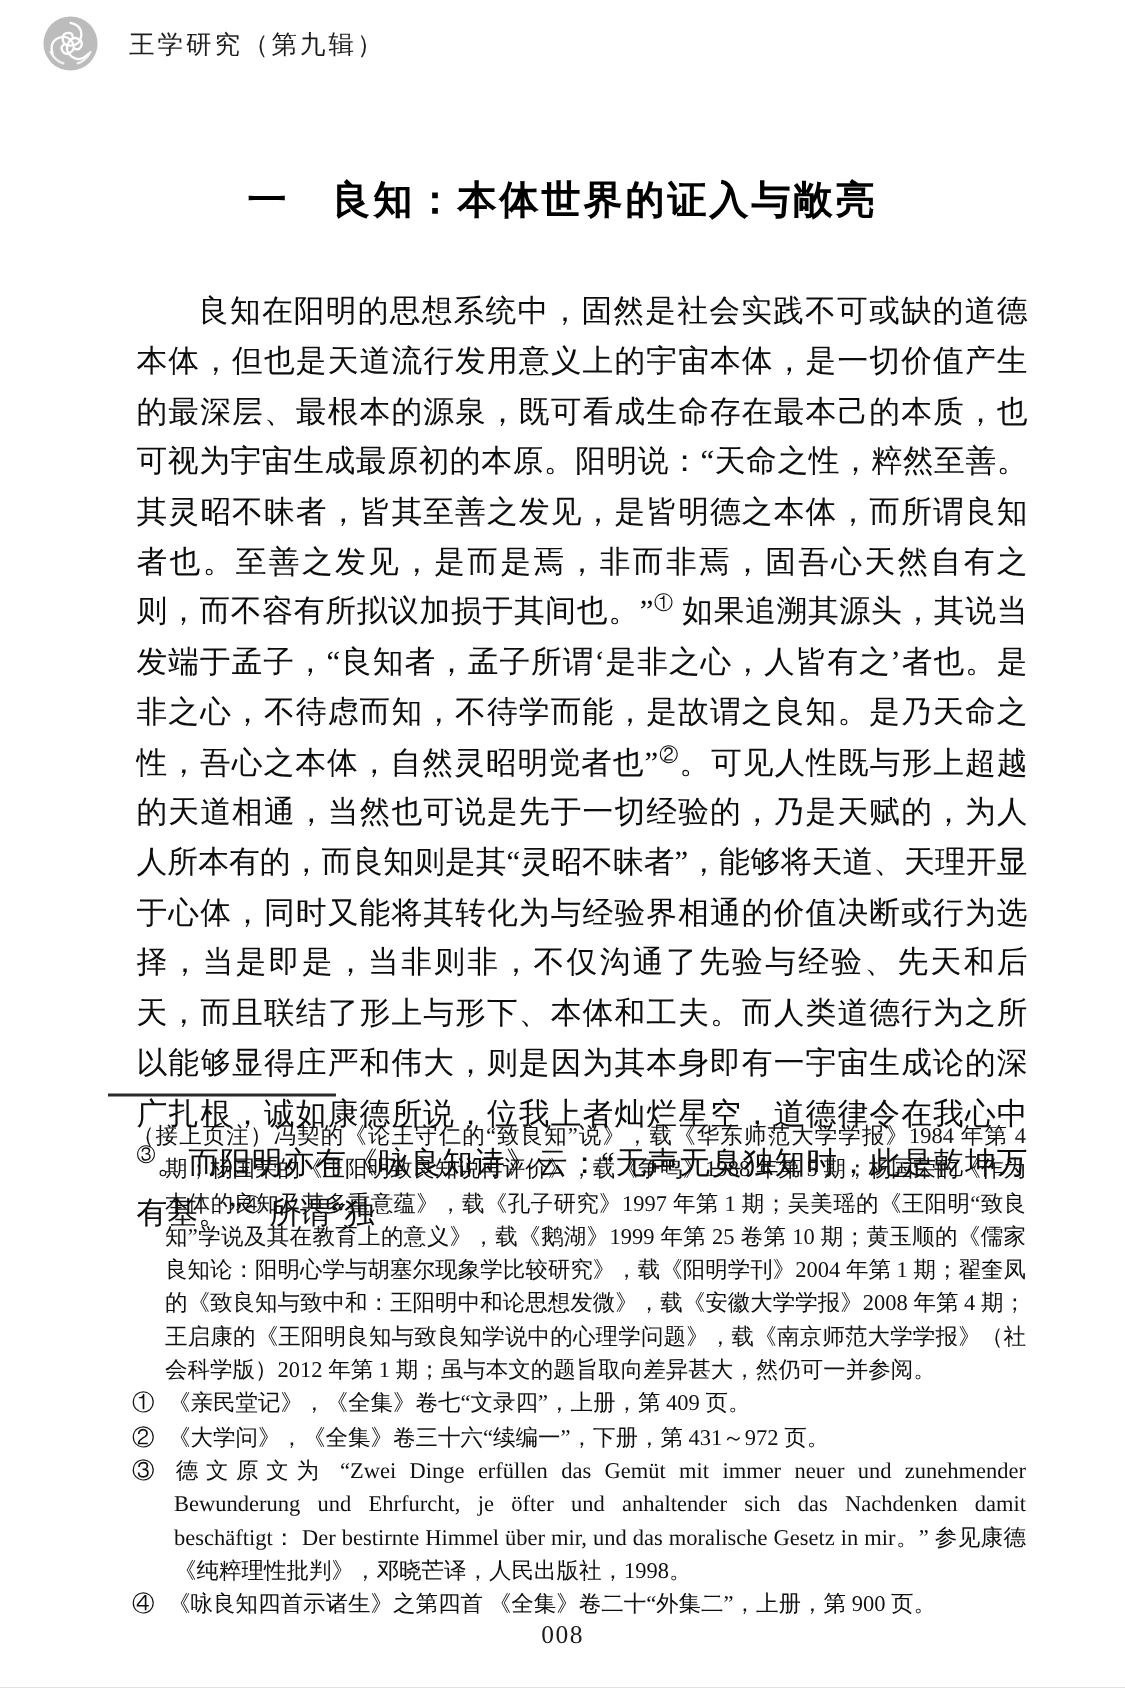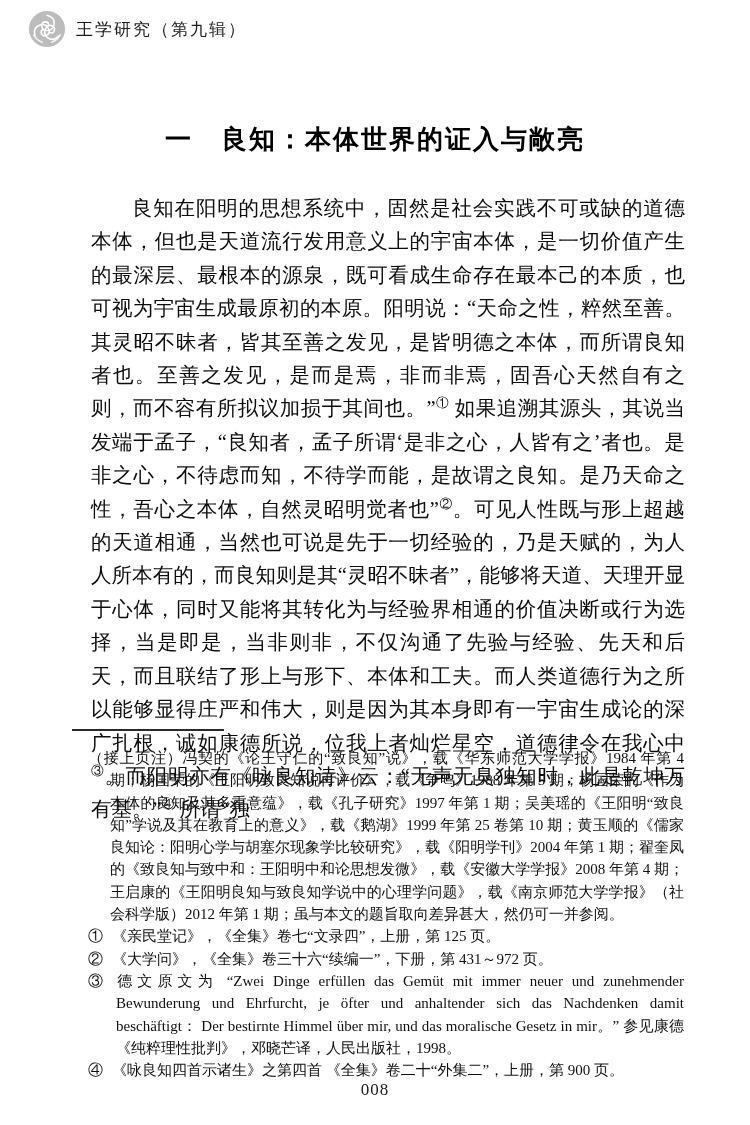--- a/index.html
+++ b/index.html
@@ -9,32 +9,32 @@
     width:750px; height:1125px;
     margin:0 auto;
     background:#ffffff;
     color:#111;
     overflow:hidden;
   }
 
   
   .page-header {
     position:absolute; top:10px; left:28px;
-    display:flex; align-items:center; gap:10px;
+    display:flex; align-items:center; gap:20px;
   }
   .logo { width:38px; height:38px; display:block; }
   .series-title {
     font-family:"Liberation Sans","DejaVu Sans",sans-serif;
     font-size:17px; letter-spacing:2px; color:#1d1d1d;
   }
 
   
   .chapter-title {
     position:absolute; top:112px; left:0; right:0;
-    margin:10px; text-align:center;
+    margin:4px; text-align:center;
     font-family:"Liberation Sans","DejaVu Sans",sans-serif;
     font-weight:700; font-size:26px; letter-spacing:2px; color:#000;
   }
 
   
   .body-text {
     position:absolute; left:85px; top:186px; width:606px;
     font-family:"Liberation Serif","DejaVu Serif",serif;
     font-size:20.5px; line-height:33.4px;
     text-align:justify; text-justify:inter-ideograph;
@@ -99,21 +99,21 @@
 
   <main class="body-text">
     <p><span>良知在阳明的思想系统中，固然是社会实践不可或缺的道德本体，但也是天道流行发用意义上的宇宙本体，是一切价值产生的最深层、最根本的源泉，既可看成生命存在最本己的本质，也可视为宇宙生成最原初的本原。阳明说：“天命之性，粹然至善。其灵昭不昧者，皆其至善之发见，是皆明德之本体，而所谓良知者也。至善之发见，是而是焉，非而非焉，固吾心天然自有之则，而不容有所拟议加损于其间也。”</span><sup class="fnref">①</sup><span> 如果追溯其源头，其说当发端于孟子，“良知者，孟子所谓‘是非之心，人皆有之’者也。是非之心，不待虑而知，不待学而能，是故谓之良知。是乃天命之性，吾心之本体，自然灵昭明觉者也”</span><sup class="fnref">②</sup><span>。可见人性既与形上超越的天道相通，当然也可说是先于一切经验的，乃是天赋的，为人人所本有的，而良知则是其“灵昭不昧者”，能够将天道、天理开显于心体，同时又能将其转化为与经验界相通的价值决断或行为选择，当是即是，当非则非，不仅沟通了先验与经验、先天和后天，而且联结了形上与形下、本体和工夫。而人类道德行为之所以能够显得庄严和伟大，则是因为其本身即有一宇宙生成论的深广扎根，诚如康德所说，位我上者灿烂星空，道德律令在我心中</span><sup class="fnref">③</sup><span>。而阳明亦有《咏良知诗》云：“无声无臭独知时，此是乾坤万有基。”</span><sup class="fnref">④</sup><span> 所谓“独</span></p>
   </main>
 
   <div class="footnote-sep"></div>
 
   <section class="footnotes">
     <p class="fn-cont">（接上页注）冯契的《论王守仁的“致良知”说》，载《华东师范大学学报》1984 年第 4 期；杨国荣的《王阳明致良知说再评价》，载《争鸣》1988 年第 5 期；杨国荣的《作为本体的良知及其多重意蕴》，载《孔子研究》1997 年第 1 期；吴美瑶的《王阳明“致良知”学说及其在教育上的意义》，载《鹅湖》1999 年第 25 卷第 10 期；黄玉顺的《儒家良知论：阳明心学与胡塞尔现象学比较研究》，载《阳明学刊》2004 年第 1 期；翟奎凤的《致良知与致中和：王阳明中和论思想发微》，载《安徽大学学报》2008 年第 4 期；王启康的《王阳明良知与致良知学说中的心理学问题》，载《南京师范大学学报》（社会科学版）2012 年第 1 期；虽与本文的题旨取向差异甚大，然仍可一并参阅。</p>
     <div class="fn-item">
-      <span class="fn-marker">①</span><span>《亲民堂记》，《全集》卷七“文录四”，上册，第 125 页。</span>
+      <span class="fn-marker">①</span><span>《亲民堂记》，《全集》卷七“文录四”，上册，第 409 页。</span>
     </div>
     <div class="fn-item">
       <span class="fn-marker">②</span><span>《大学问》，《全集》卷三十六“续编一”，下册，第 431～972 页。</span>
     </div>
     <div class="fn-item">
       <span class="fn-marker">③</span><span>德文原文为 “Zwei Dinge erfüllen das Gemüt mit immer neuer und zunehmender Bewunderung und Ehrfurcht, je öfter und anhaltender sich das Nachdenken damit beschäftigt： Der bestirnte Himmel über mir, und das moralische Gesetz in mir。” 参见康德《纯粹理性批判》，邓晓芒译，人民出版社，1998。</span>
     </div>
     <div class="fn-item">
       <span class="fn-marker">④</span><span>《咏良知四首示诸生》之第四首 《全集》卷二十“外集二”，上册，第 900 页。</span>
     </div>

